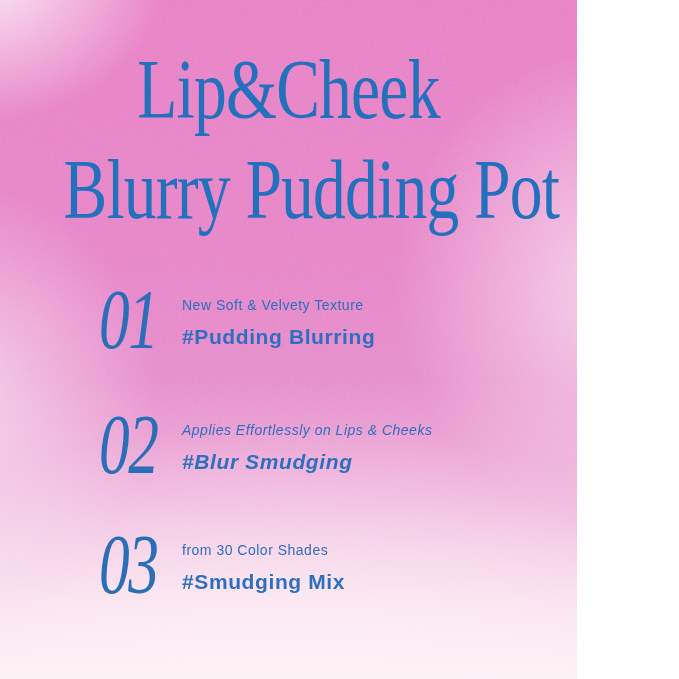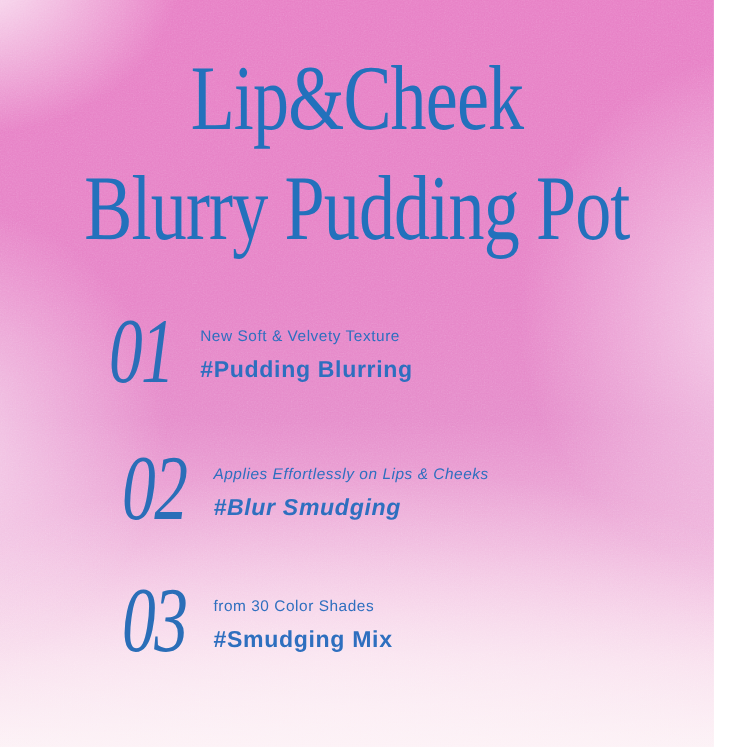--- a/index.html
+++ b/index.html
@@ -1,18 +1,18 @@
 <!DOCTYPE html>
 <html><head>
 <meta charset="utf-8">
 <style>
   html, body { margin: 0; padding: 0; background: #ffffff; }
   .stage {
     position: relative;
-    width: 649px;
+    width: 577px;
     height: 679px;
     overflow: hidden;
     background:
       radial-gradient(ellipse 280px 220px at -4% -4%, rgba(255,255,255,0.85), rgba(255,255,255,0) 68%),
       radial-gradient(ellipse 300px 300px at -9% 58%, rgba(255,255,255,0.60), rgba(255,255,255,0) 70%),
       radial-gradient(ellipse 310px 330px at 107% 42%, rgba(255,255,255,0.62), rgba(255,255,255,0) 72%),
       radial-gradient(ellipse 760px 430px at 50% 110%, rgba(253,241,246,0.97), rgba(253,241,246,0) 75%),
       linear-gradient(180deg, #e77fc5 0%, #e684c7 40%, #e58cca 56%, #eeb0da 73%, #f8dcec 89%, #fcf1f5 100%);
     font-family: "Liberation Sans", "DejaVu Sans", sans-serif;
   }
@@ -33,21 +33,21 @@
     letter-spacing: -1px;
     transform: scaleX(0.78);
     white-space: nowrap;
   }
   .title-line { display: block; }
   .features {
     margin-top: 50px;
     padding-left: 99px;
   }
   .feature { display: flex; align-items: flex-start; }
-  .feature + .feature { margin-top: 53px; margin-left: 12px; }
+  .feature + .feature { margin-top: 53px; }
   .feature:nth-child(3) { margin-top: 48px; }
   .feature-number {
     flex: 0 0 83px;
     font-family: "Liberation Serif", "DejaVu Serif", serif;
     font-style: italic;
     font-size: 84px;
     line-height: 84px;
     letter-spacing: -2px;
     transform: scaleX(0.73);
     transform-origin: 0 0;

